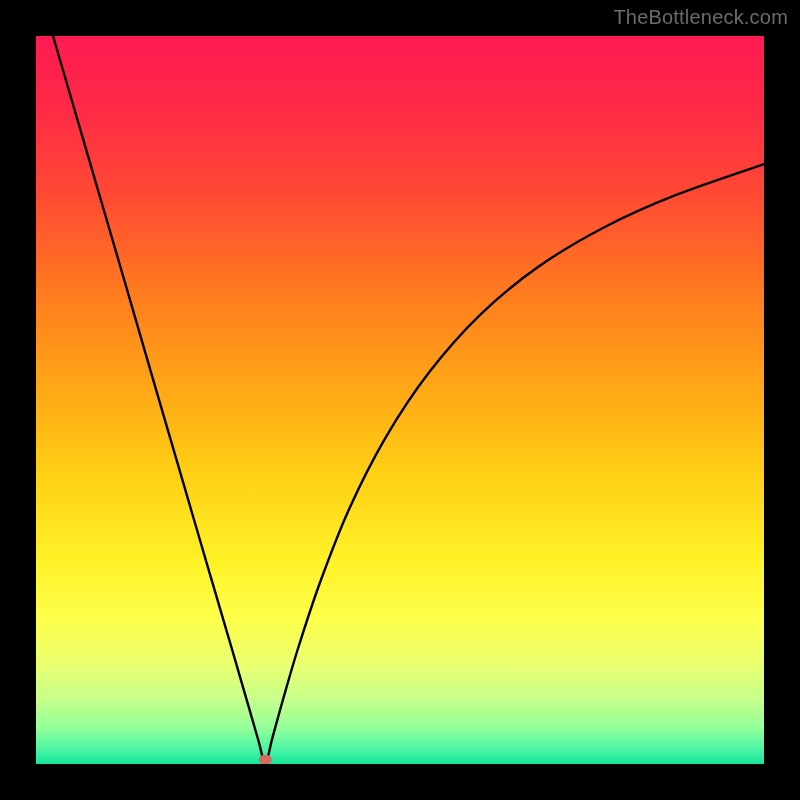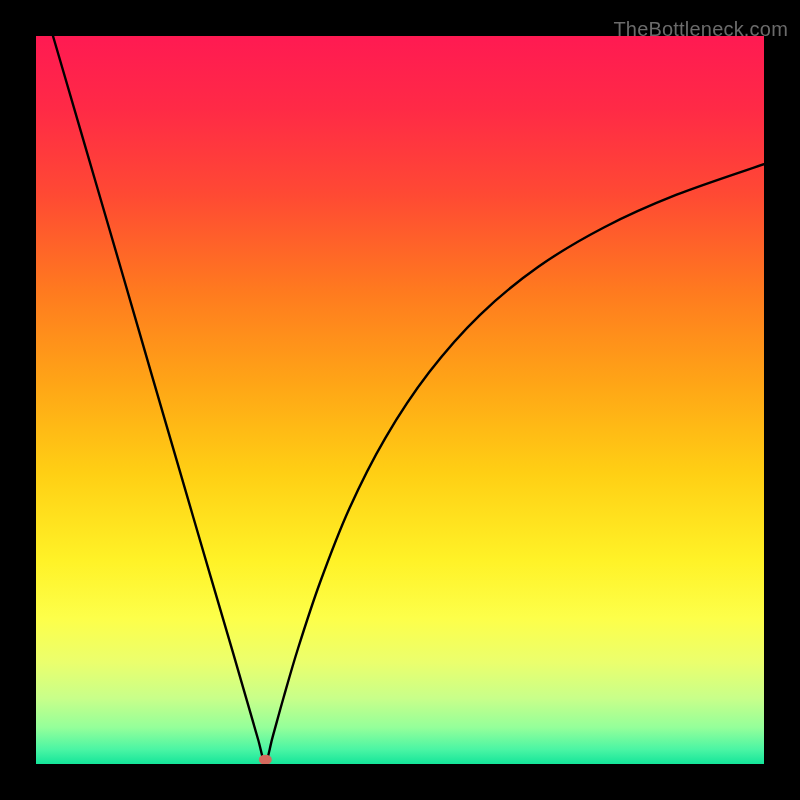--- a/index.html
+++ b/index.html
@@ -28,21 +28,20 @@
   }
   .watermark {
     position: absolute;
     top: 6px;
     right: 12px;
     color: #6b6b6b;
     font-size: 20px;
     font-weight: 500;
     font-family: Arial, Helvetica, sans-serif;
     letter-spacing: 0.2px;
-    margin-top: 12px;
   }
   svg { display: block; }
 </style>
 </head>
 <body>
 
 <div class="frame">
   <div class="watermark">TheBottleneck.com</div>
   <div class="plot">
     <svg id="chart-svg" width="728" height="728" viewBox="0 0 728 728" preserveAspectRatio="none">

